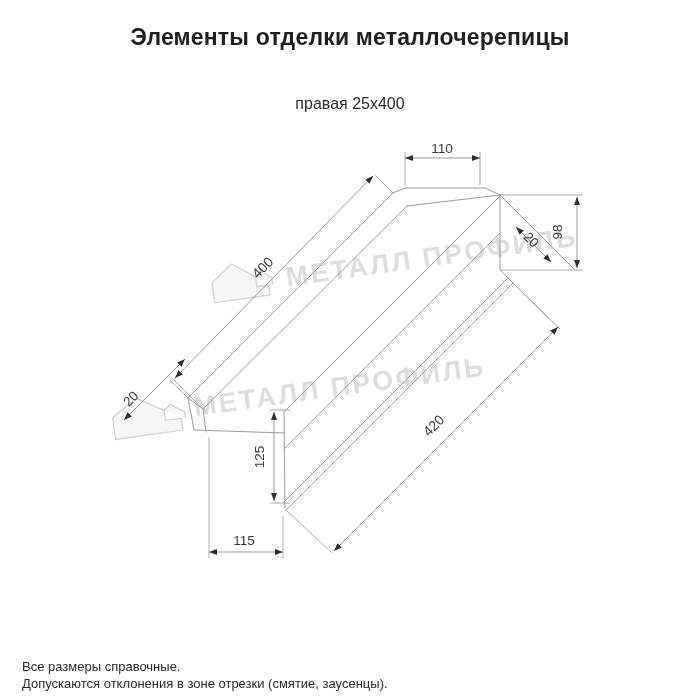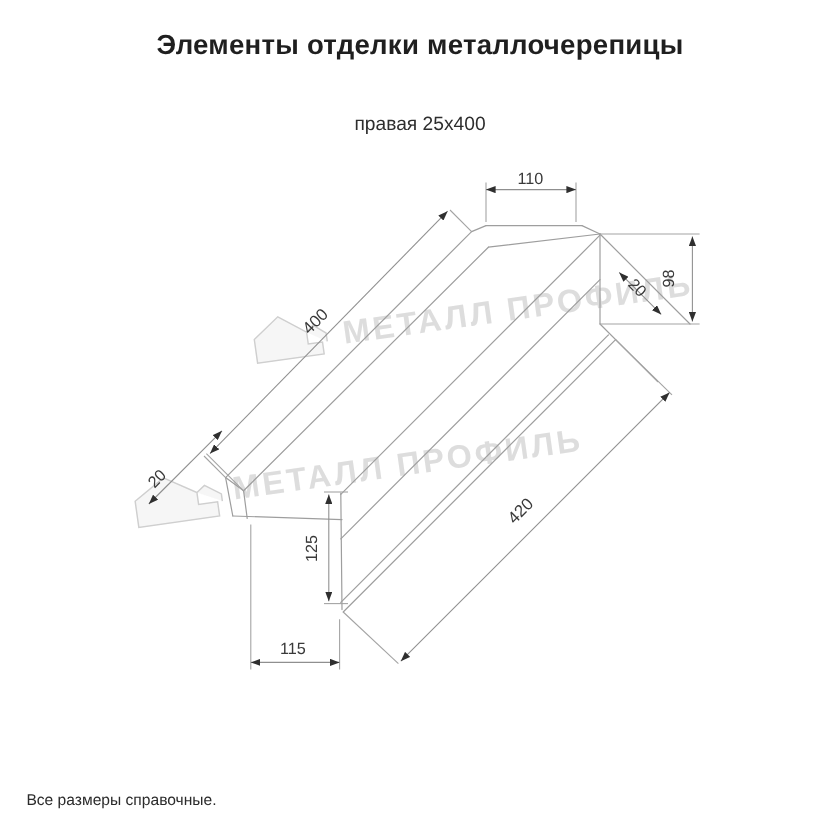--- a/index.html
+++ b/index.html
@@ -118,13 +118,14 @@
     <text class="dimtext" transform="translate(528,243) rotate(45)" text-anchor="middle">20</text>
     <text class="dimtext" transform="translate(134,402) rotate(-45)" text-anchor="middle">20</text>
     <text class="dimtext-big" transform="translate(437,429) rotate(-45)" text-anchor="middle">420</text>
     <text class="dimtext" transform="translate(264,457) rotate(-90)" text-anchor="middle">125</text>
     <text class="dimtext" x="244" y="545" text-anchor="middle">115</text>
   </g>
 </svg>
 
 <div class="footer">
   <div>Все размеры справочные.</div>
+  <div>Допускаются отклонения в зоне отрезки (смятие, заусенцы).</div>
 </div>
 
 </body></html>

